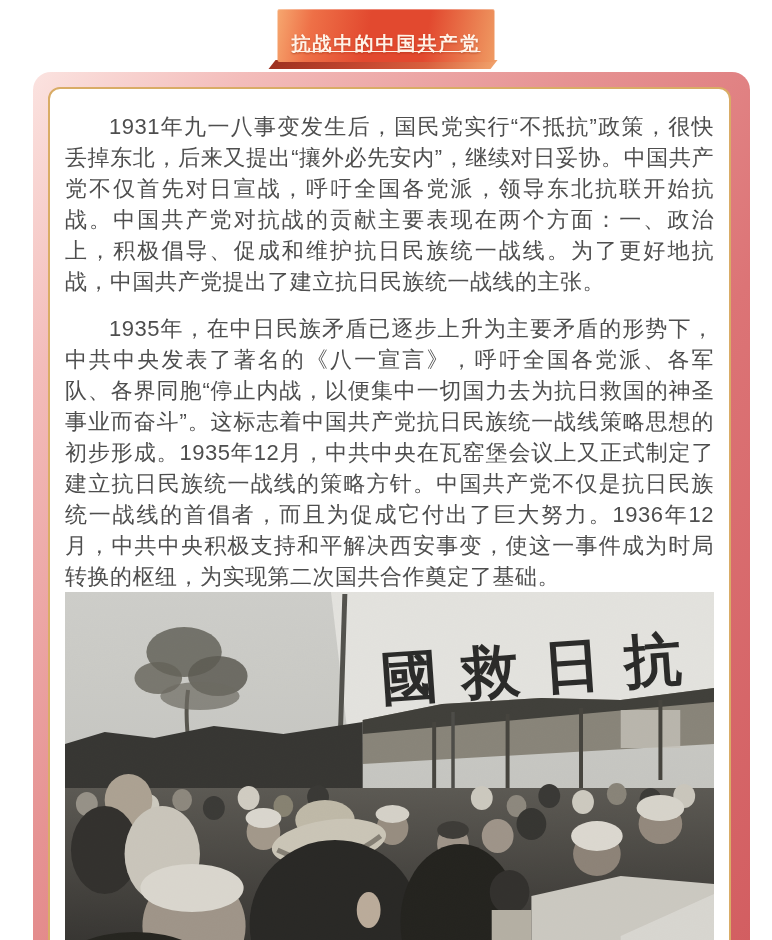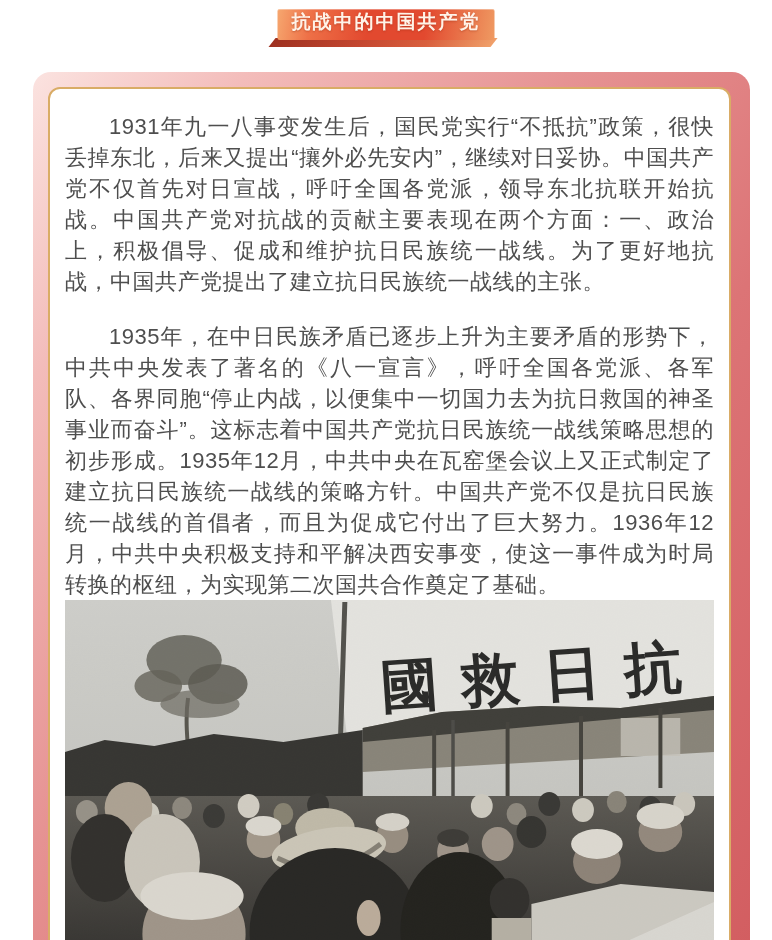--- a/index.html
+++ b/index.html
@@ -5,26 +5,27 @@
   html,body{margin:0;padding:0;}
   body{
     width:772px;height:940px;position:relative;overflow:hidden;
     background:#ffffff;
     font-family:"Liberation Sans","DejaVu Sans",sans-serif;
   }
   
   .banner-wrap{position:absolute;top:9px;left:50%;transform:translateX(-50%);z-index:6;}
   .banner{
     position:relative;display:inline-block;
-    padding:0 14px 5px;
+    padding:22px 14px 5px;
     background:linear-gradient(100deg,#f6a76f 0%,#ee7047 16%,#e2492f 42%,#e2492f 68%,#ef9a62 100%);
     border-radius:2px;
     color:#fff3e8;font-size:19px;font-weight:bold;letter-spacing:2px;
     text-shadow:0 1px 2px rgba(140,35,10,.4);
     box-shadow:inset 0 1px 0 rgba(255,255,255,.35);
+    text-decoration:underline;
   }
   .banner::before{
     content:"";position:absolute;z-index:-1;
     left:-9px;right:4px;bottom:-7px;height:9px;
     background:linear-gradient(90deg,#9e3120 0%,#c44730 40%,#d9603e 70%,#f0a06a 100%);
     transform:skewX(-38deg);transform-origin:right bottom;
   }
   
   .frame{
     position:absolute;left:33px;top:72px;width:717px;height:900px;
@@ -40,21 +41,21 @@
     border-radius:12px;
     padding:22px 15px 0 15px;
   }
   .card p{
     margin:0;
     font-size:22px;line-height:31px;
     color:#4e4e4e;
     text-align:justify;text-indent:2em;
     letter-spacing:.5px;
   }
-  .card p + p{margin-top:24px;}
+  .card p + p{margin-top:16px;}
   
   .photo{display:block;width:649px;height:388px;margin:0 auto;overflow:hidden;}
   .photo svg{display:block;width:100%;height:100%;}
 </style>
 </head>
 <body>
 
 <div class="banner-wrap">
   <div class="banner">抗战中的中国共产党</div>
 </div>

